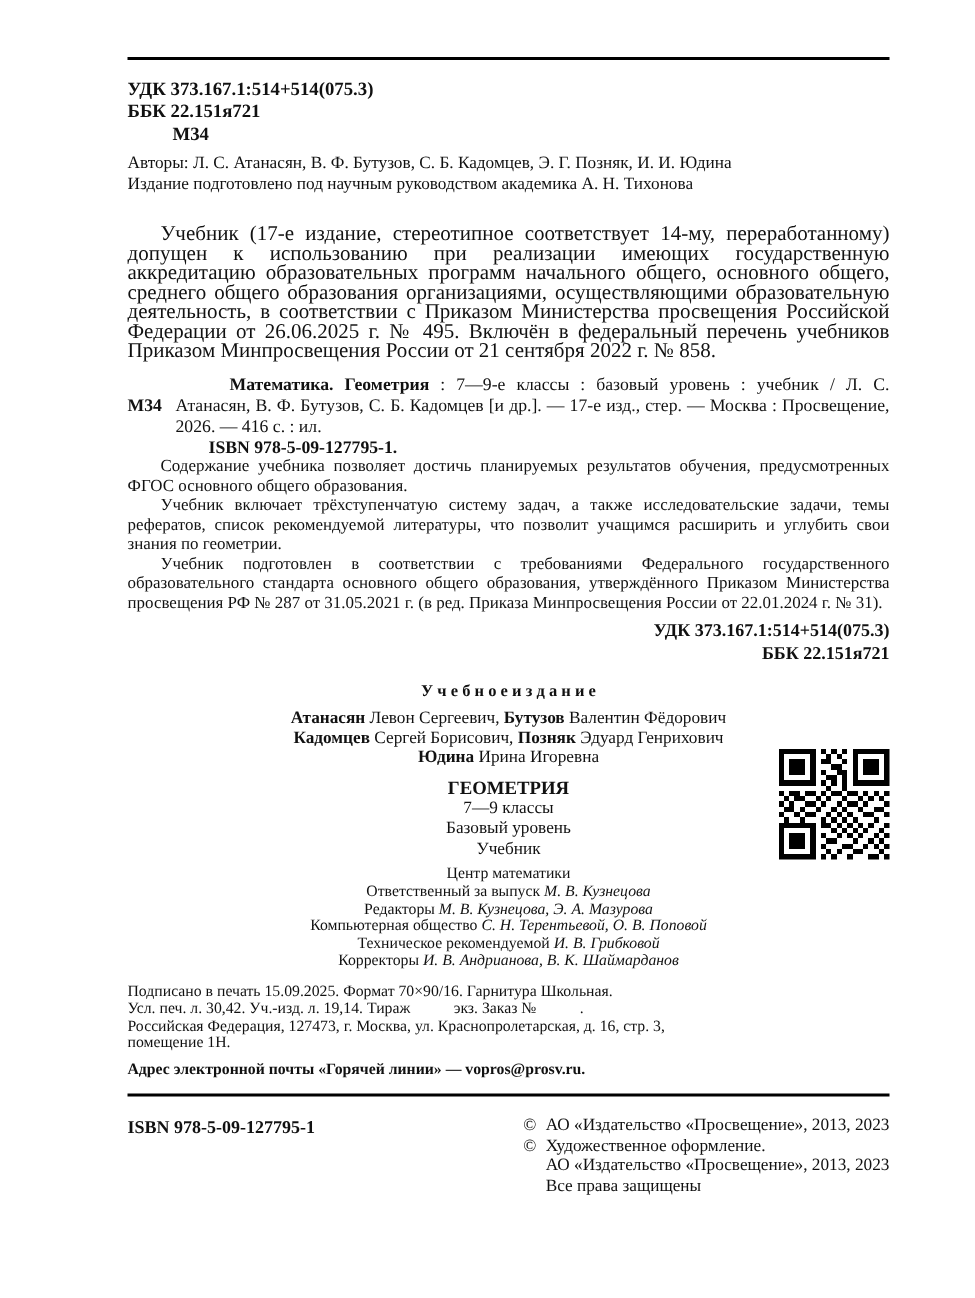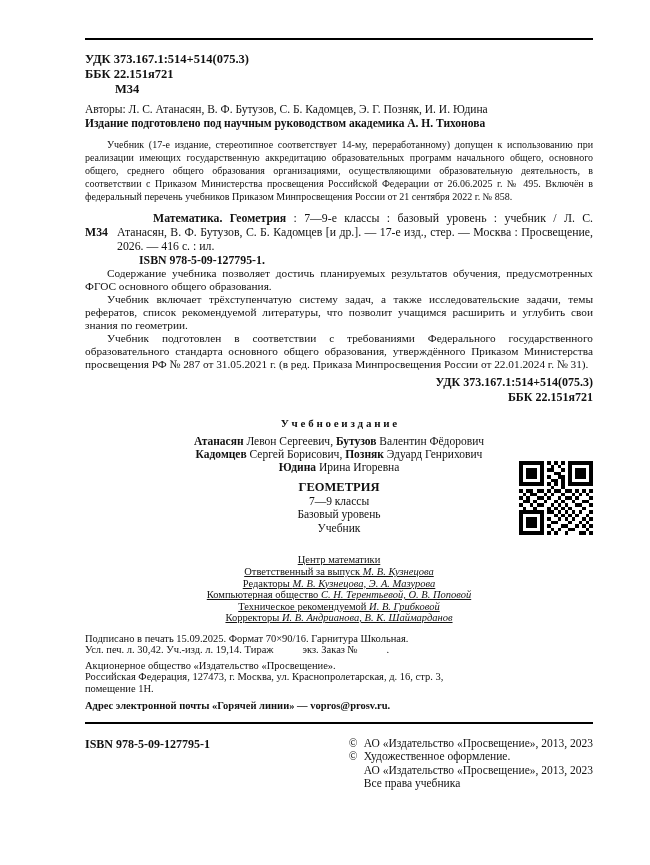--- a/index.html
+++ b/index.html
@@ -6,40 +6,40 @@
   html,body { width:650px; height:865px; background:#fff; overflow:hidden; }
   body { font-family:"Liberation Serif","DejaVu Serif",serif; color:#111; -webkit-font-smoothing:antialiased; }
   .page { width:650px; height:678px; padding:38px 57px 0 85px; position:relative; }
 
   .rule-top { border-top:2px solid #000; margin-bottom:12px; }
 
   .codes { font-weight:bold; font-size:12.5px; line-height:15px; }
   .codes .m-code { padding-left:30px; }
 
   .authors-line { font-size:11.5px; line-height:14px; margin-top:5px; }
-  .supervision  { font-size:11.5px; line-height:14px;font-weight:bold; }
+  .supervision  { font-size:11.5px; line-height:14px; }
 
-  .approval { margin-top:8px; font-size:10px; line-height:13px; text-align:justify; text-indent:22px; }
+  .approval { margin-top:20px; font-size:14px; line-height:13px; text-align:justify; text-indent:22px; }
 
   .biblio { margin-top:8px; position:relative; padding-left:32px; font-size:11.8px; line-height:14px; }
   .biblio-code { position:absolute; left:0; top:14px; font-weight:bold; }
   .biblio-text { text-indent:36px; text-align:justify; }
   .biblio-isbn { text-indent:22px; font-weight:bold; }
 
   .anno { font-size:11.3px; line-height:13px; text-align:justify; text-indent:22px; }
 
   .right-codes { margin-top:4px; text-align:right; font-weight:bold; font-size:12px; line-height:15px; }
 
   .center { margin-top:12px; text-align:center; position:relative; }
   .ed-heading { font-size:11px; font-weight:bold; line-height:13px; margin-bottom:5px; }
   .ed-author  { font-size:11.5px; line-height:13px; }
   .title-block { margin-top:7px; }
   .t-main  { font-size:12.5px; font-weight:bold; line-height:13.5px; }
   .t-sub   { font-size:11.5px; line-height:13.5px; }
-  .staff-block { margin-top:19px;text-decoration:underline; }
+  .staff-block { margin-top:4px; }
   .center-label { font-size:10.5px; line-height:12px; }
   .staff-line { font-size:10.5px; line-height:11.5px; }
 
   .qr { position:absolute; top:44px; right:0; width:74px; height:74px; background:#fff; }
 
   .imprint { margin-top:9px; text-align:left; font-size:10.5px; line-height:11.5px; }
   .imprint .gap1 { margin-top:4px; }
   .imprint .gap2 { margin-top:6px;font-weight:bold; }
 
   .bottom { margin-top:10px; border-top:2px solid #000; padding-top:13px;
@@ -117,21 +117,20 @@
           <rect x="1" y="15" width="5" height="5" fill="#fff"></rect>
           <rect x="2" y="16" width="3" height="3" fill="#000"></rect>
         <path fill="#000" d="M8 0h1v1H8zM10 0h1v1h-1zM12 0h1v1h-1zM9 1h1v1H9zM11 1h1v1h-1zM8 2h2v1H8zM12 2h1v1h-1zM10 3h2v1h-2zM8 4h1v1H8zM11 4h2v1h-2zM9 5h2v1H9zM12 5h1v1h-1zM8 6h1v1H8zM10 6h1v1h-1zM12 6h1v1h-1zM9 7h1v1H9zM12 7h1v1h-1zM0 8h1v1H0zM2 8h2v1H2zM5 8h2v1H5zM8 8h1v1H8zM10 8h2v1h-2zM13 8h2v1h-2zM16 8h1v1h-1zM18 8h1v1h-1zM20 8h1v1h-1zM1 9h1v1H1zM3 9h2v1H3zM7 9h1v1H7zM9 9h1v1H9zM12 9h1v1h-1zM15 9h1v1h-1zM17 9h1v1h-1zM19 9h1v1h-1zM0 10h1v1H0zM2 10h1v1H2zM5 10h2v1H5zM8 10h1v1H8zM11 10h1v1h-1zM13 10h2v1h-2zM16 10h1v1h-1zM20 10h1v1h-1zM1 11h2v1H1zM4 11h1v1H4zM7 11h1v1H7zM10 11h1v1h-1zM12 11h1v1h-1zM15 11h1v1h-1zM18 11h2v1h-2zM0 12h1v1H0zM3 12h1v1H3zM5 12h2v1H5zM9 12h1v1H9zM11 12h1v1h-1zM13 12h1v1h-1zM16 12h2v1h-2zM20 12h1v1h-1zM1 13h1v1H1zM4 13h1v1H4zM8 13h1v1H8zM10 13h1v1h-1zM12 13h1v1h-1zM14 13h1v1h-1zM18 13h1v1h-1zM8 14h2v1H8zM11 14h1v1h-1zM13 14h1v1h-1zM15 14h1v1h-1zM17 14h1v1h-1zM20 14h1v1h-1zM10 15h1v1h-1zM12 15h1v1h-1zM14 15h1v1h-1zM16 15h1v1h-1zM19 15h1v1h-1zM8 16h1v1H8zM11 16h1v1h-1zM13 16h1v1h-1zM15 16h1v1h-1zM18 16h1v1h-1zM20 16h1v1h-1zM9 17h2v1H9zM14 17h1v1h-1zM17 17h1v1h-1zM19 17h1v1h-1zM8 18h1v1H8zM12 18h2v1h-2zM16 18h1v1h-1zM18 18h1v1h-1zM20 18h1v1h-1zM9 19h1v1H9zM11 19h1v1h-1zM14 19h2v1h-2zM19 19h1v1h-1zM8 20h1v1H8zM10 20h1v1h-1zM13 20h1v1h-1zM17 20h2v1h-2zM20 20h1v1h-1z"></path>
       </svg>
     </div>
   </div>
 
   <div class="imprint">
     <div>Подписано в печать 15.09.2025. Формат 70×90/16. Гарнитура Школьная.</div>
     <div>Усл. печ. л. 30,42. Уч.-изд. л. 19,14. Тираж&nbsp;&nbsp;&nbsp;&nbsp;&nbsp;&nbsp;&nbsp;&nbsp;&nbsp;&nbsp; экз. Заказ №&nbsp;&nbsp;&nbsp;&nbsp;&nbsp;&nbsp;&nbsp;&nbsp;&nbsp;&nbsp; .</div>
-    <div class="gap1">Акционерное общество «Издательство «Просвещение».</div>
     <div>Российская Федерация, 127473, г. Москва, ул. Краснопролетарская, д. 16, стр. 3,</div>
     <div>помещение 1Н.</div>
     <div class="gap2"><span>Адрес электронной почты «Горячей линии» — </span><b>vopros@prosv.ru.</b></div>
   </div>
 
   <div class="bottom">
     <div class="isbn-bottom">ISBN 978-5-09-127795-1</div>
     <div class="copyright">
       <div class="c-row">
           <span class="c-mark">©</span>
@@ -140,18 +139,18 @@
       <div class="c-row">
           <span class="c-mark">©</span>
           <span>Художественное оформление.</span>
         </div>
       <div class="c-row">
           <span class="c-mark"></span>
           <span>АО «Издательство «Просвещение», 2013, 2023</span>
         </div>
       <div class="c-row">
           <span class="c-mark"></span>
-          <span>Все права учебника</span>
+          <span>Все права защищены</span>
         </div>
     </div>
   </div>
 
 </div>
 
 </body></html>

